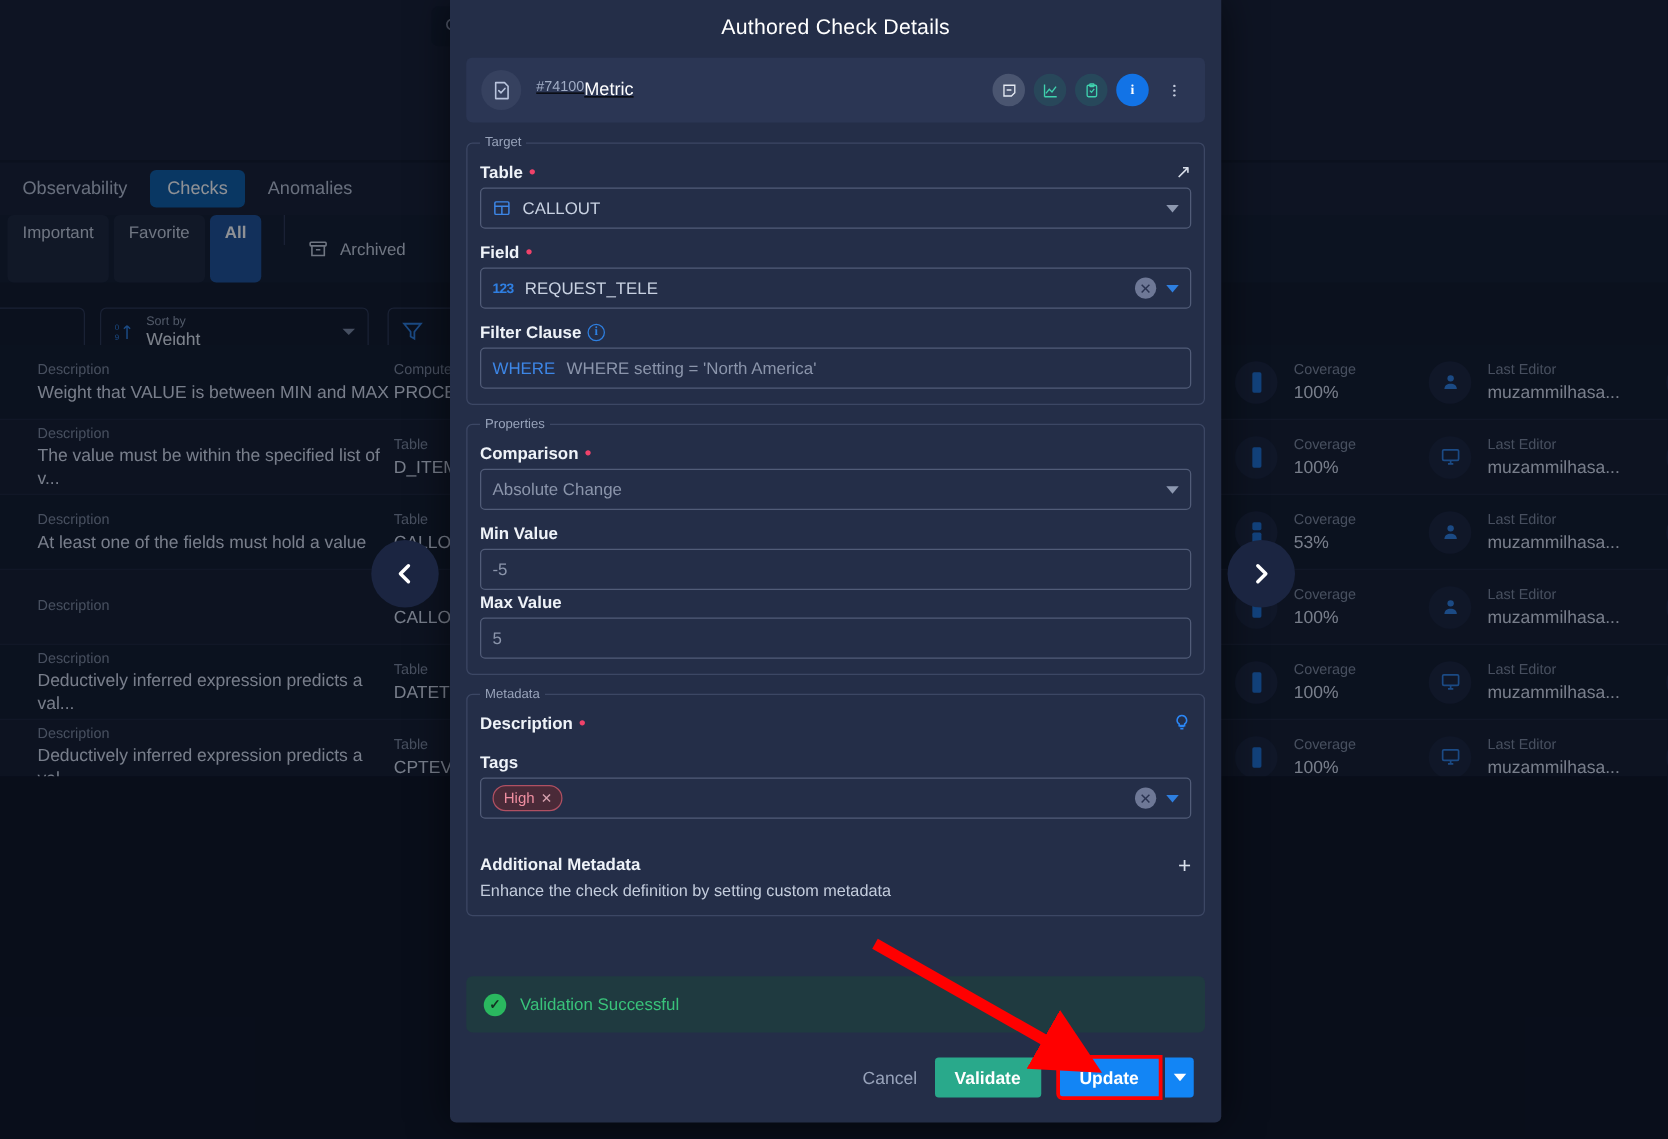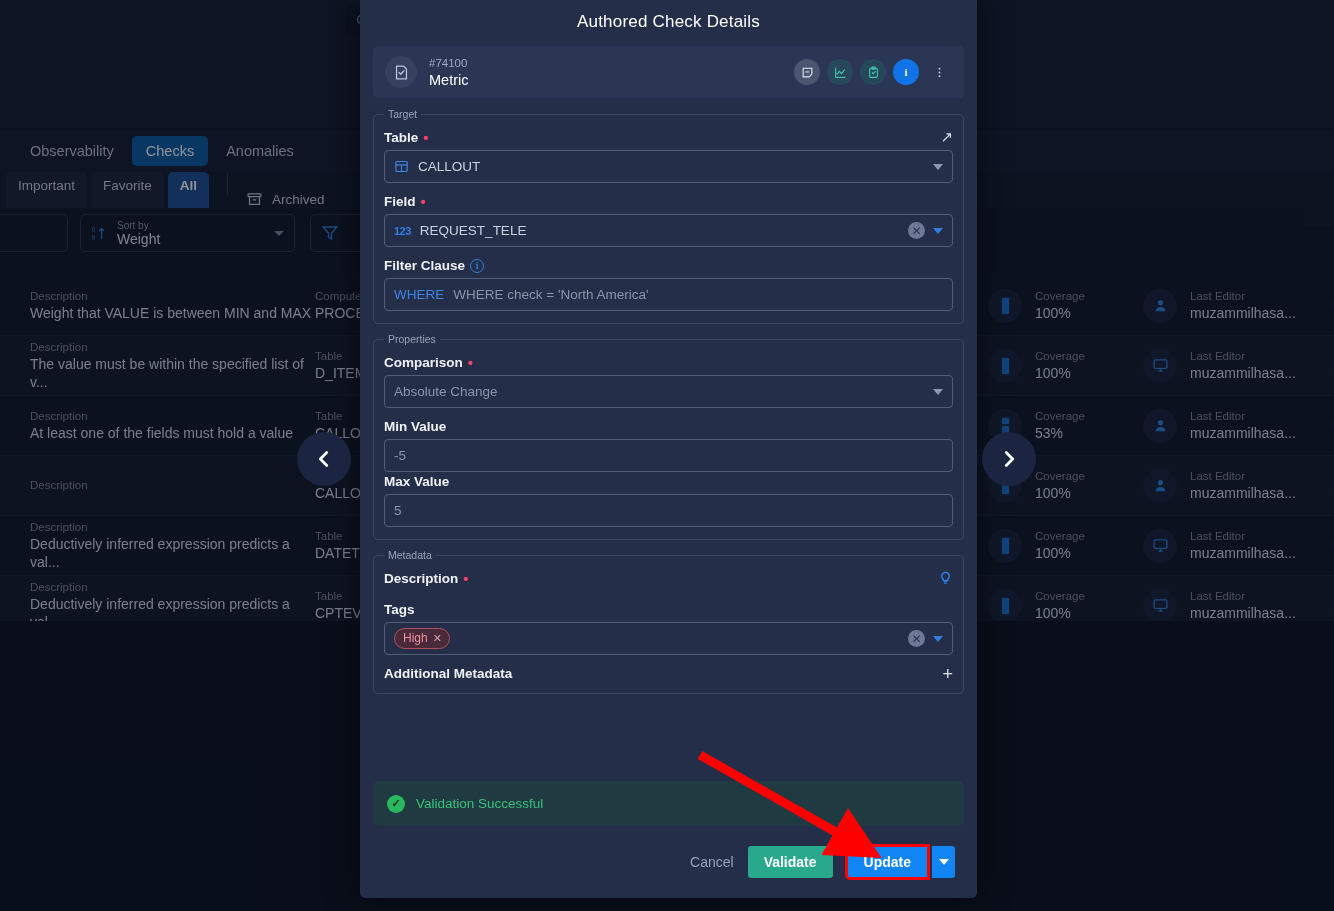--- a/index.html
+++ b/index.html
@@ -24,21 +24,21 @@
   .search-ic { position: absolute; left: 10px; top: 8px; width: 15px; height: 15px; }
   .tr-pill {
     position: absolute; top: 10px; height: 14px; border-radius: 4px;
     border: 1px solid #3a4358; background: #1a2338;
   }
   .tr-pill.p1 { left: 772px; width: 28px; }
   .tr-pill.p2 { left: 812px; width: 14px; }
 
   .nav-tabs {
     position: absolute; left: 0; top: 130px; width: 1334px; height: 42px;
-    display: flex; align-items: center; padding-left: 16px; gap: 4px;
+    display: flex; align-items: center; padding-left: 4px; gap: 4px;
     background: #141c30;
   }
   .nav-tab {
     font-size: 14.5px; color: #b9c2d4; padding: 7px 14px; border-radius: 5px;
   }
   .nav-tab.active { background: #0b5ba5; color: #ffffff; }
 
   .filter-row {
     position: absolute; left: 0; top: 172px; width: 1334px; height: 54px;
     display: flex; padding-left: 6px; gap: 4px;
@@ -46,21 +46,21 @@
   }
   .chip {
     font-size: 13.5px; color: #c6cedd; padding: 6px 12px; border-radius: 5px;
     background: #1a2338;
   }
   .chip.on { background: #1c4f96; color: #ffffff; font-weight: 600; }
   .vsep { width: 1px; height: 24px; background: #2a3350; margin: 0 14px; }
   .archived-grp { display: flex; align-items: center; gap: 9px; color: #c6cedd; font-size: 13.5px;}
 
   .tool-row {
-    position: absolute; left: 0; top: 208px; width: 1304px; height: 50px;
+    position: absolute; left: 0; top: 240px; width: 1304px; height: 50px;
     display: flex; align-items: center; gap: 10px; background: #0f1627;
   }
   .tool-box {
     height: 38px; border: 1px solid #2b3550; border-radius: 5px;
     display: flex; align-items: center; padding: 0 10px; gap: 9px;
   }
   .tool-box.w1 { position:absolute; left:-70px; width: 138px; }
   .tool-box.w2 { position:absolute; left:80px; width: 215px; }
   .tool-box.w3 { position:absolute; left:310px; width: 115px; }
   .sortby-lbl { font-size: 10px; color: #8e99ad; line-height: 11px; }
@@ -113,21 +113,21 @@
   .modal-body { flex: 1; padding: 0 13px; overflow: hidden; }
 
   .check-head {
     background: #2b3654; border-radius: 5px; height: 52px; margin-bottom: 10px;
     display: flex; align-items: center; padding: 0 12px; gap: 12px;
   }
   .ch-ic {
     width: 32px; height: 32px; border-radius: 50%; background: #36415f;
     display: flex; align-items: center; justify-content: center;
   }
-  .ch-txt { display: flex; flex-direction: column; }
+  .ch-txt { display: flex; flex-direction: row; text-decoration: underline; }
   .ch-id { font-size: 11.5px; color: #9fabc4; line-height: 15px; }
   .ch-type { font-size: 14.5px; color: #ffffff; line-height: 18px; }
   .ch-actions { margin-left: auto; display: flex; align-items: center; gap: 7px; }
   .act {
     width: 26px; height: 26px; border-radius: 50%;
     display: flex; align-items: center; justify-content: center;
   }
   .act.a1 { background: #4a5570; }
   .act.a2 { background: #28475a; }
   .act.a3 { background: #27485b; }
@@ -162,21 +162,21 @@
     width: 14px; height: 14px; border-radius: 50%; border: 1.4px solid #2e7fe0;
     color: #2e7fe0; font-size: 10px; font-weight: 700;
     display: flex; align-items: center; justify-content: center; font-family: "Liberation Serif", serif;
   }
   .tag-pill {
     border: 1px solid #b05062; background: #4a2a38; color: #ef8ea0;
     border-radius: 11px; font-size: 12px; padding: 2px 7px 3px 8px;
     display: inline-flex; align-items: center; gap: 5px;
   }
   .tag-x { color: #d5a0ad; font-size: 11px; }
-  .addmeta-row { display: flex; align-items: center; margin-top: 11px; }
+  .addmeta-row { display: flex; align-items: center; margin-top: 29px; }
   .addmeta-t { font-size: 13.5px; color: #eef2f8; font-weight: 700; }
   .plus { margin-left: auto; color: #d9e0ec; font-size: 18px; line-height: 14px; }
   .addmeta-s { font-size: 13px; color: #c4cddd; margin-top: 6px; }
 
   .valbar {
     margin: 12px 13px 0; height: 45px; background: #1f3a40;
     border-radius: 5px; display: flex; align-items: center; padding: 0 14px; gap: 11px;
   }
   .valbar .txt { color: #39c27a; font-size: 13.5px; }
   .ok-circle {
@@ -602,21 +602,21 @@
             <span class="cdown blue"></span>
           </span>
         </div>
 
         <div class="flbl" style="margin-top:11px">
           <span>Filter Clause</span>
           <span class="info-ic">i</span>
         </div>
         <div class="finput">
           <span style="color:#3d86e6;font-size:13.5px">WHERE</span>
-          <span class="ph">WHERE check = 'North America'</span>
+          <span class="ph">WHERE setting = 'North America'</span>
         </div>
       </fieldset>
 
       <fieldset>
         <legend>Properties</legend>
 
         <div class="flbl">
           <span>Comparison</span>
           <span class="req">•</span>
         </div>
@@ -667,20 +667,21 @@
           <span class="trail">
             <span class="clear-x">✕</span>
             <span class="cdown blue"></span>
           </span>
         </div>
 
         <div class="addmeta-row">
           <span class="addmeta-t">Additional Metadata</span>
           <span class="plus">+</span>
         </div>
+        <div class="addmeta-s">Enhance the check definition by setting custom metadata</div>
       </fieldset>
     </div>
 
     <div class="valbar">
       <span class="ok-circle">✓</span>
       <span class="txt">Validation Successful</span>
     </div>
 
     <div class="footer">
       <span class="btn-cancel">Cancel</span>

